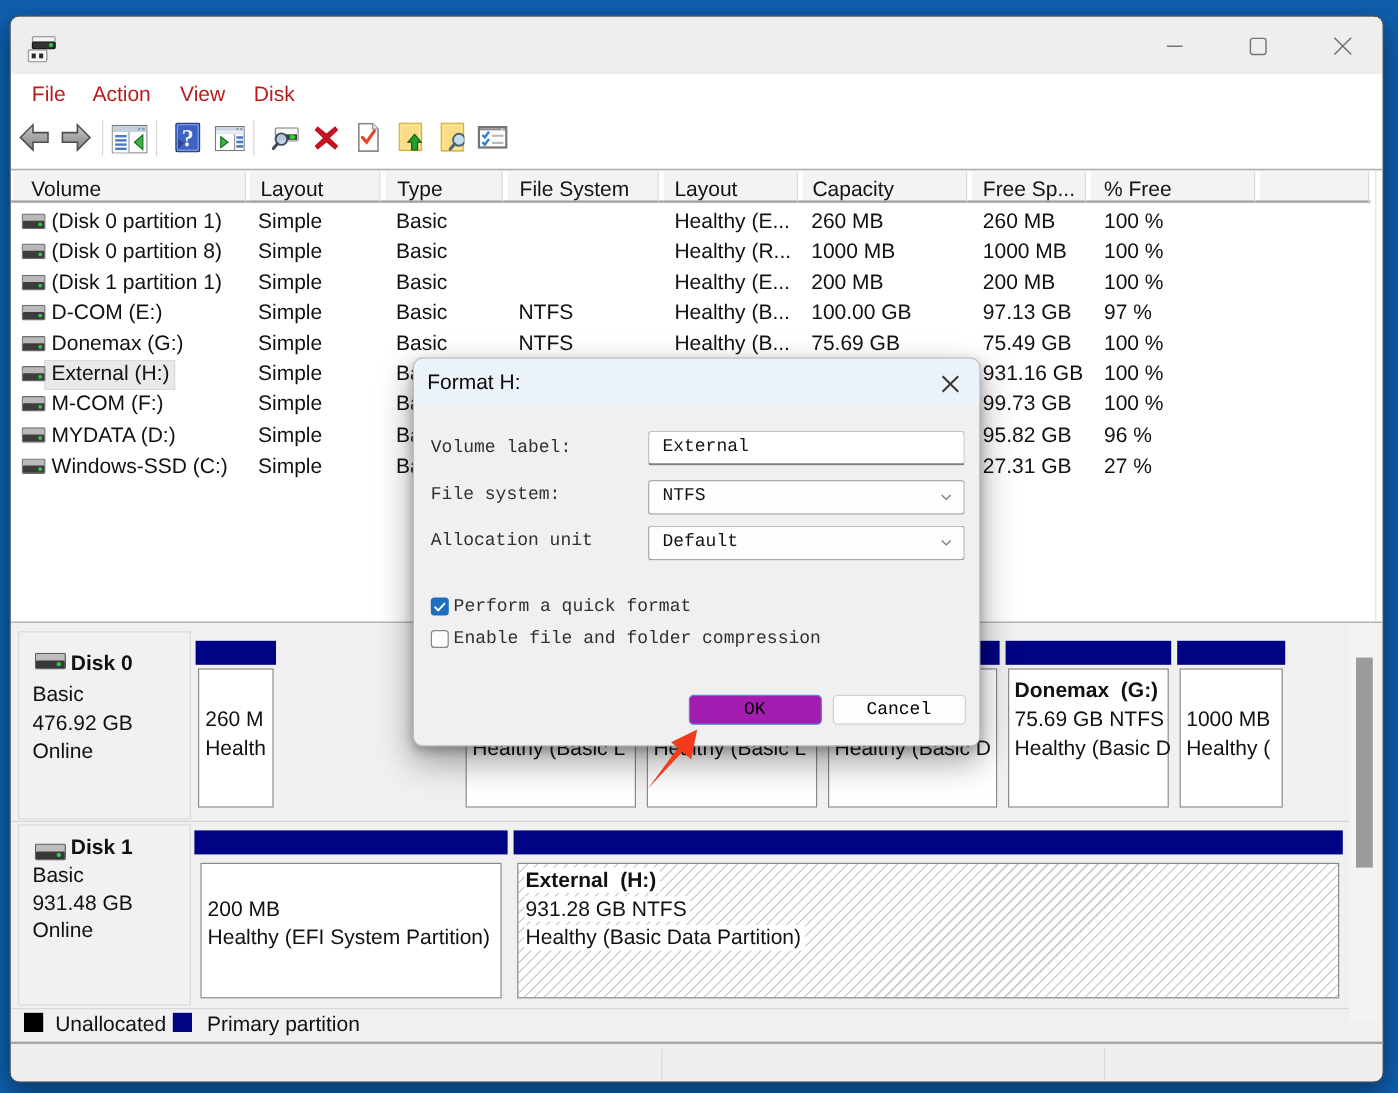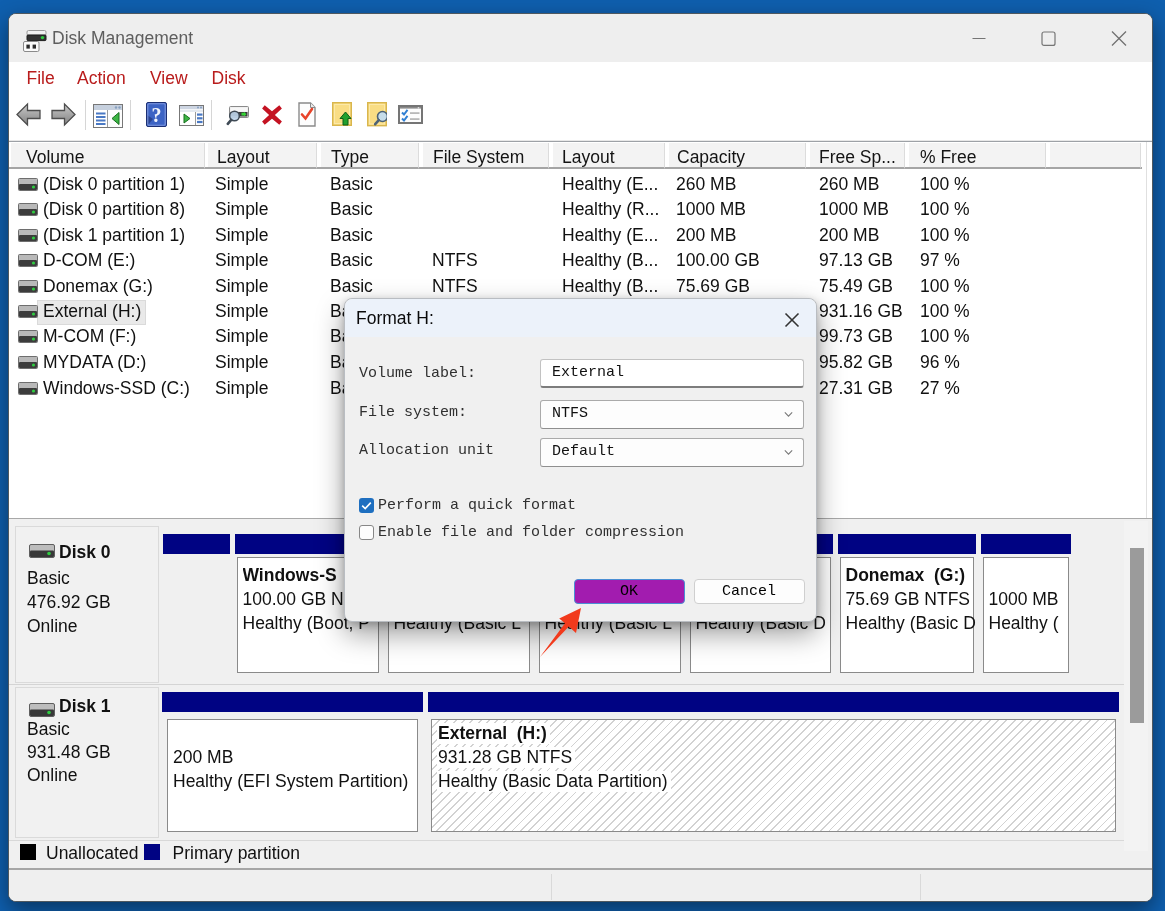--- a/index.html
+++ b/index.html
@@ -63,21 +63,20 @@
 <div class="win">
   <div class="titlebar">
     <svg class="abs" style="left:14px;top:16px" width="24" height="22" viewBox="0 0 24 22">
       <rect x="4" y="0.5" width="19" height="4.8" rx="1.5" fill="#f2f2f2" stroke="#9a9a9a"></rect>
       <rect x="4" y="5" width="19" height="5.6" rx="1" fill="#333" stroke="#1d1d1d"></rect>
       <circle cx="19.5" cy="7.6" r="1.7" fill="#2ecc40"></circle>
       <rect x="0.5" y="11.5" width="15.5" height="10" rx="1.5" fill="#fafafa" stroke="#8a8a8a"></rect>
       <rect x="3.4" y="14.6" width="3.4" height="4" fill="#2b2b2b"></rect>
       <rect x="9.6" y="14.6" width="3.4" height="4" fill="#2b2b2b"></rect>
     </svg>
-    <span class="title-text">Disk Management</span>
     <svg class="abs" style="left:962px;top:16px" width="17" height="17" viewBox="0 0 17 17">
       <line x1="1.5" y1="8.5" x2="14.5" y2="8.5" stroke="#757575" stroke-width="1.2"></line>
     </svg>
     <svg class="abs" style="left:1031px;top:16px" width="17" height="17" viewBox="0 0 17 17">
       <rect x="2" y="2" width="13" height="13.4" rx="2" fill="none" stroke="#757575" stroke-width="1.2"></rect>
     </svg>
     <svg class="abs" style="left:1102px;top:16px" width="16" height="17" viewBox="0 0 16 17">
       <line x1="1" y1="1.5" x2="15" y2="15.5" stroke="#6e6e6e" stroke-width="1.2"></line>
       <line x1="15" y1="1.5" x2="1" y2="15.5" stroke="#6e6e6e" stroke-width="1.2"></line>
     </svg>
@@ -334,27 +333,23 @@
       <rect x="0.5" y="0.5" width="25" height="13" rx="1.5" fill="#bdbdbd" stroke="#5f5f5f"></rect>
       <rect x="1" y="6.5" width="24" height="6.5" rx="1" fill="#383838"></rect>
       <circle cx="20" cy="9.5" r="1.8" fill="#2ecc40"></circle>
     </svg>
     <div class="dpanel-t" style="position:absolute;left:50px;top:21px;line-height:24px;font-weight:bold">Disk 0</div>
     <div style="position:absolute;left:18px;top:47px;line-height:24px">Basic</div>
     <div style="position:absolute;left:18px;top:71px;line-height:24px">476.92 GB</div>
     <div style="position:absolute;left:18px;top:95px;line-height:24px">Online</div>
     <div class="cell" style="left:154px;top:15px;width:67px;height:139px">
         <div class="band"></div>
-      </div>
-    <div class="cell" style="left:225.5px;top:15px;width:146.5px;height:139px">
-        <div class="band"></div>
-        <div class="cbox">
-          <div style="top:7px;font-weight:bold">Windows-S</div>
-          <div style="top:31px">100.00 GB N</div>
-          <div style="top:55px">Healthy (Boot, P</div>
+        <div class="cbox">
+          <div style="top:31px">260 M</div>
+          <div style="top:55px">Health</div>
         </div>
       </div>
     <div class="cell" style="left:376.5px;top:15px;width:146.5px;height:139px">
         <div class="band"></div>
         <div class="cbox">
           <div style="top:7px;font-weight:bold">M-COM (F:)</div>
           <div style="top:31px">20.00 GB NTFS</div>
           <div style="top:55px">Healthy (Basic L</div>
         </div>
       </div>

